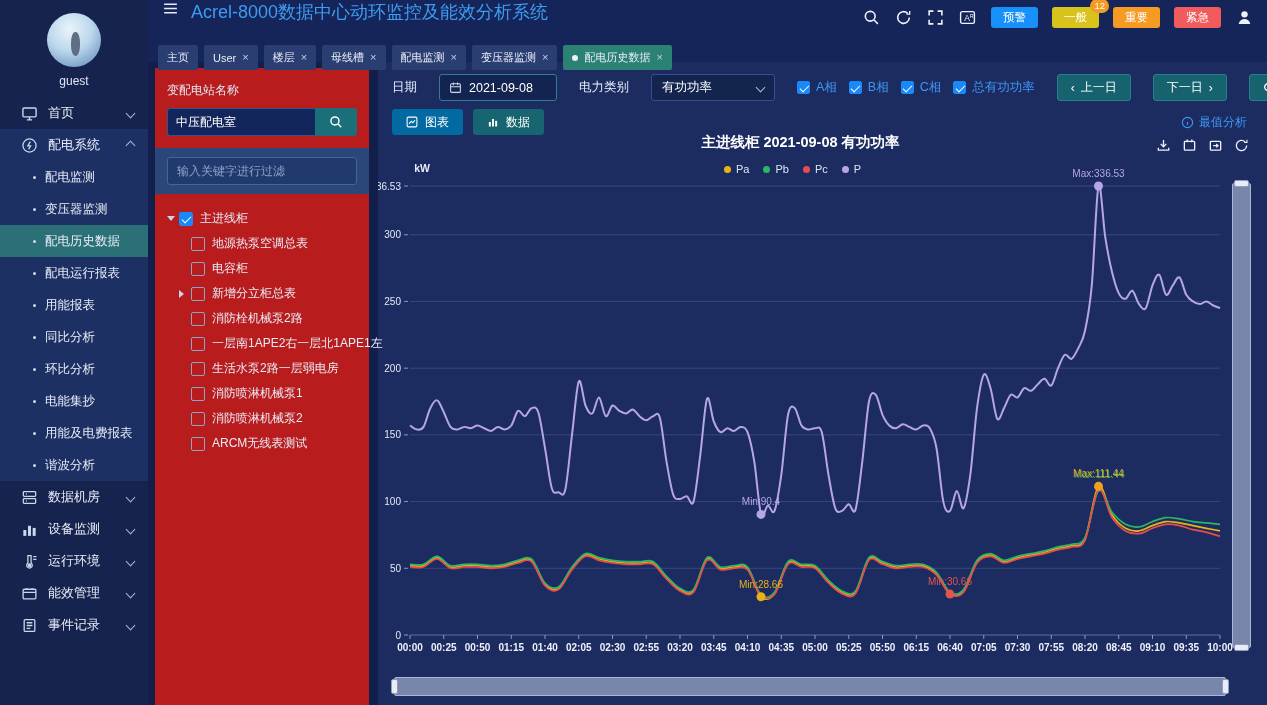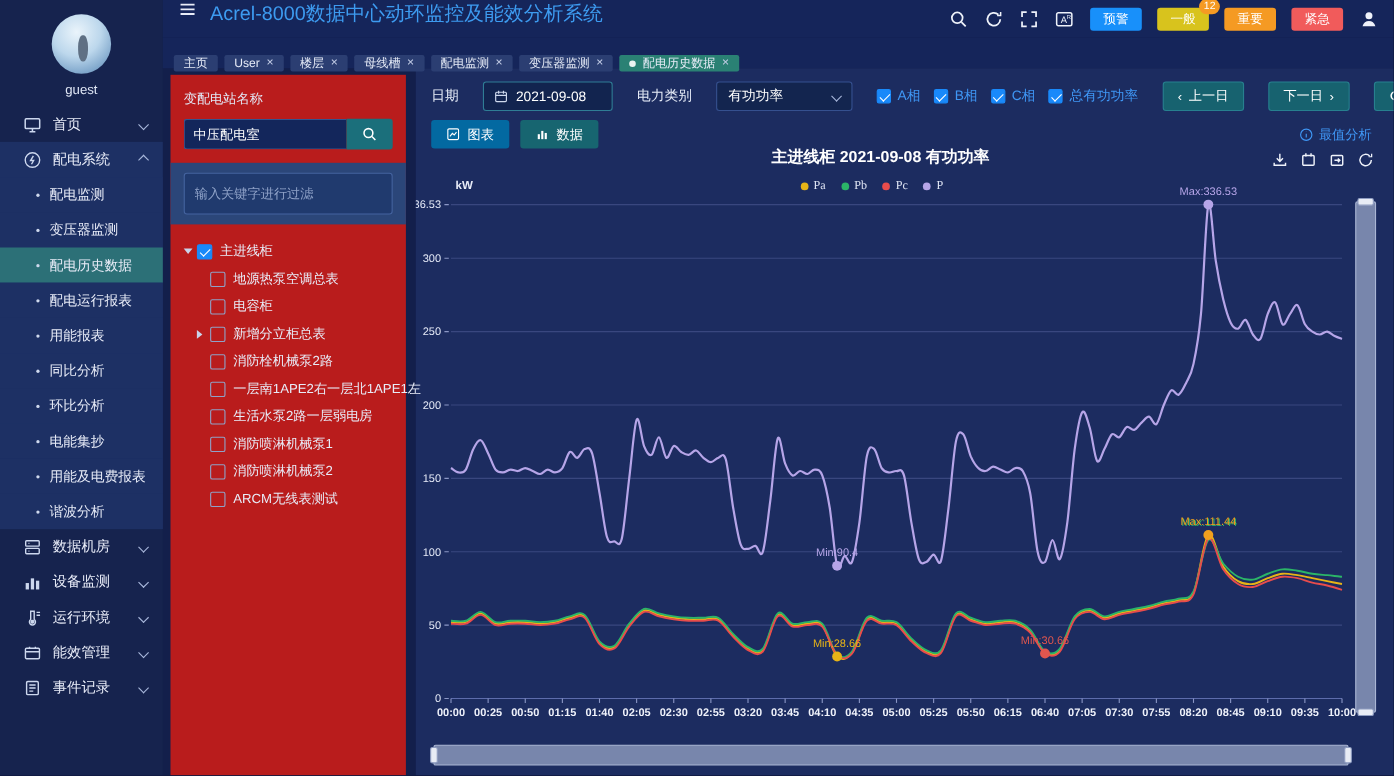--- a/index.html
+++ b/index.html
@@ -31,37 +31,37 @@
   .hicons{margin-left:auto;display:flex;align-items:center;gap:15px;}
   .hic{width:17px;height:17px;color:#eef2fa;cursor:pointer;flex:none;}
   .pill{height:21px;padding:0 12px;border-radius:3px;font-size:11.5px;color:#fff;display:flex;align-items:center;
         position:relative;cursor:pointer;white-space:nowrap;}
   .badge{position:absolute;top:-8px;right:-10px;background:#f59a23;color:#fff;font-size:9.5px;height:14px;
          min-width:8px;padding:0 4px;border-radius:8px;display:flex;align-items:center;justify-content:center;}
 
   
   .tabbar{position:absolute;left:148px;top:34px;width:1119px;height:28px;background:#15255a;display:flex;
           align-items:center;gap:6px;padding:0 10px;box-sizing:border-box;z-index:5;}
-  .tab{height:15px;padding:0 9px;background:#2b3e72;border-radius:2px;font-size:11px;color:#e6ebf7;
+  .tab{height:25px;padding:0 9px;background:#2b3e72;border-radius:2px;font-size:11px;color:#e6ebf7;
        display:flex;align-items:center;gap:6px;cursor:pointer;white-space:nowrap;margin-top:19px;}
   .tab.active{background:#2a8174;}
   .tab .tdot{width:6px;height:6px;border-radius:50%;background:#ecf4f1;}
   .tab .x{font-size:11px;color:#c3cde6;line-height:1;}
 
   
   .treepanel{position:absolute;left:155px;top:68px;width:214px;height:637px;background:#b91c1c;
              box-sizing:border-box;padding:12px;z-index:3;}
   .tp-label{font-size:12px;color:#e2e9f7;margin:2px 0 9px;}
   .search-row{display:flex;height:28px;}
   .search-input{flex:1;background:#13265b;border:1px solid #35548f;border-right:none;border-radius:3px 0 0 3px;
                 color:#fff;font-size:12px;padding:0 8px;outline:none;min-width:0;}
   .search-btn{width:42px;background:#1b6f7b;border:none;border-radius:0 3px 3px 0;display:flex;align-items:center;
               justify-content:center;cursor:pointer;color:#fff;}
   .filter-band{margin:12px -12px;padding:9px 12px;background:#2b4679;}
-  .filter-input{width:100%;height:38px;box-sizing:border-box;background:#203a6e;border:1px solid #44639f;
+  .filter-input{width:100%;height:28px;box-sizing:border-box;background:#203a6e;border:1px solid #44639f;
                 border-radius:3px;color:#e8ecf8;font-size:12px;padding:0 9px;outline:none;}
   .filter-input::placeholder{color:#8fa2c8;}
   .tnode{display:flex;align-items:center;height:25px;font-size:12px;cursor:pointer;white-space:nowrap;}
   .caret-slot{width:12px;flex:none;display:flex;align-items:center;}
   .caret-down{width:0;height:0;border-left:4px solid transparent;border-right:4px solid transparent;
               border-top:5px solid #c9d3ea;}
   .caret-right{width:0;height:0;border-top:4px solid transparent;border-bottom:4px solid transparent;
                border-left:5px solid #c9d3ea;}
   .cb{width:14px;height:14px;border:1px solid #8fa2c8;border-radius:2px;box-sizing:border-box;position:relative;
       flex:none;background:transparent;cursor:pointer;}
@@ -88,21 +88,21 @@
   .mode-btn{height:26px;padding:0 14px;border:none;border-radius:3px;color:#fff;font-size:12px;display:flex;
             align-items:center;gap:7px;cursor:pointer;}
   .chart-btn{background:#0369a1;justify-content:space-between;}
   .data-btn{background:#176570;}
   .maxlink{position:absolute;right:20px;top:52px;color:#3f97f5;font-size:12px;display:flex;gap:5px;
            align-items:center;cursor:pointer;}
   .ctitle{position:absolute;left:16px;right:60px;top:71px;text-align:center;font-size:14.5px;font-weight:bold;color:#fff;}
   .toolbox{position:absolute;right:18px;top:76px;display:flex;gap:11px;color:#aeb9da;}
   .toolbox .hic{width:15px;height:15px;}
   .legend{position:absolute;left:0;right:60px;top:101px;display:flex;justify-content:center;gap:14px;
-          font-size:11px;color:#dde3f2;font-family:Liberation Serif, serif;}
+          font-size:11px;color:#dde3f2;}
   .litem{display:flex;align-items:center;gap:5px;cursor:pointer;}
   .ldot{width:7px;height:7px;border-radius:50%;flex:none;}
   #chart-svg{position:absolute;left:0;top:96px;}
 
   
   .dz-v{position:absolute;left:854px;top:121px;width:19px;height:465px;background:rgba(136,151,186,.85);
         border:1px solid #aab6d4;border-radius:2px;box-sizing:border-box;cursor:pointer;}
   .dz-h{position:absolute;left:16px;top:615px;width:832px;height:19px;background:rgba(136,151,186,.85);
         border:1px solid #aab6d4;border-radius:2px;box-sizing:border-box;cursor:pointer;}
   .dzh{position:absolute;background:#e8ecf5;border:1px solid #8e9cc0;border-radius:2px;box-sizing:border-box;}

